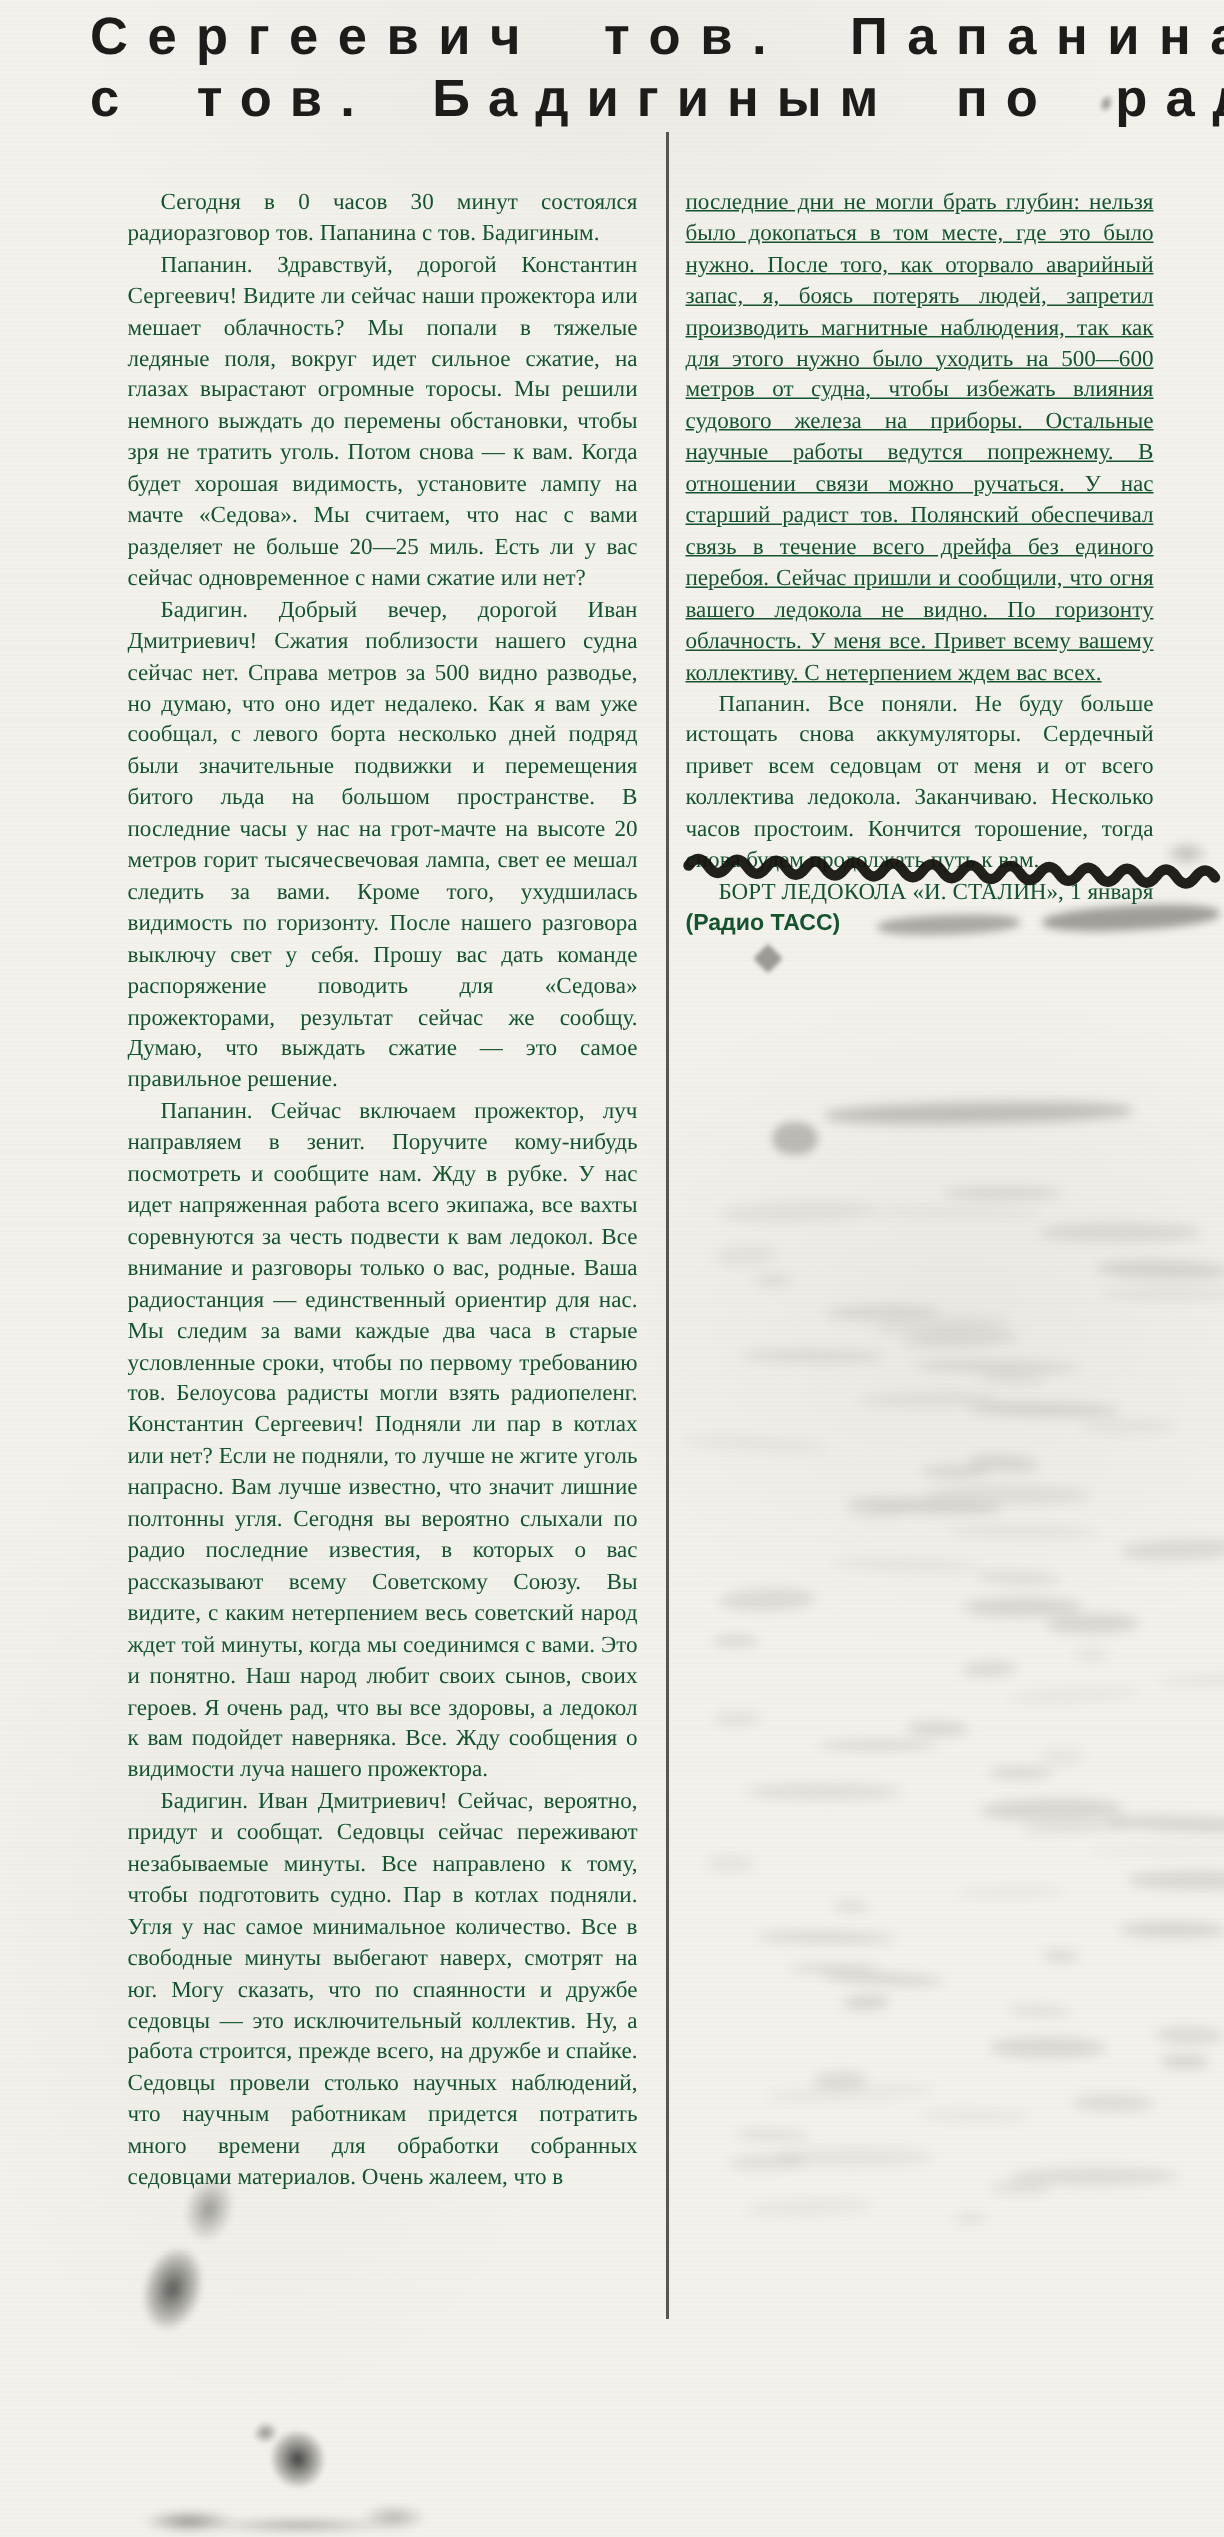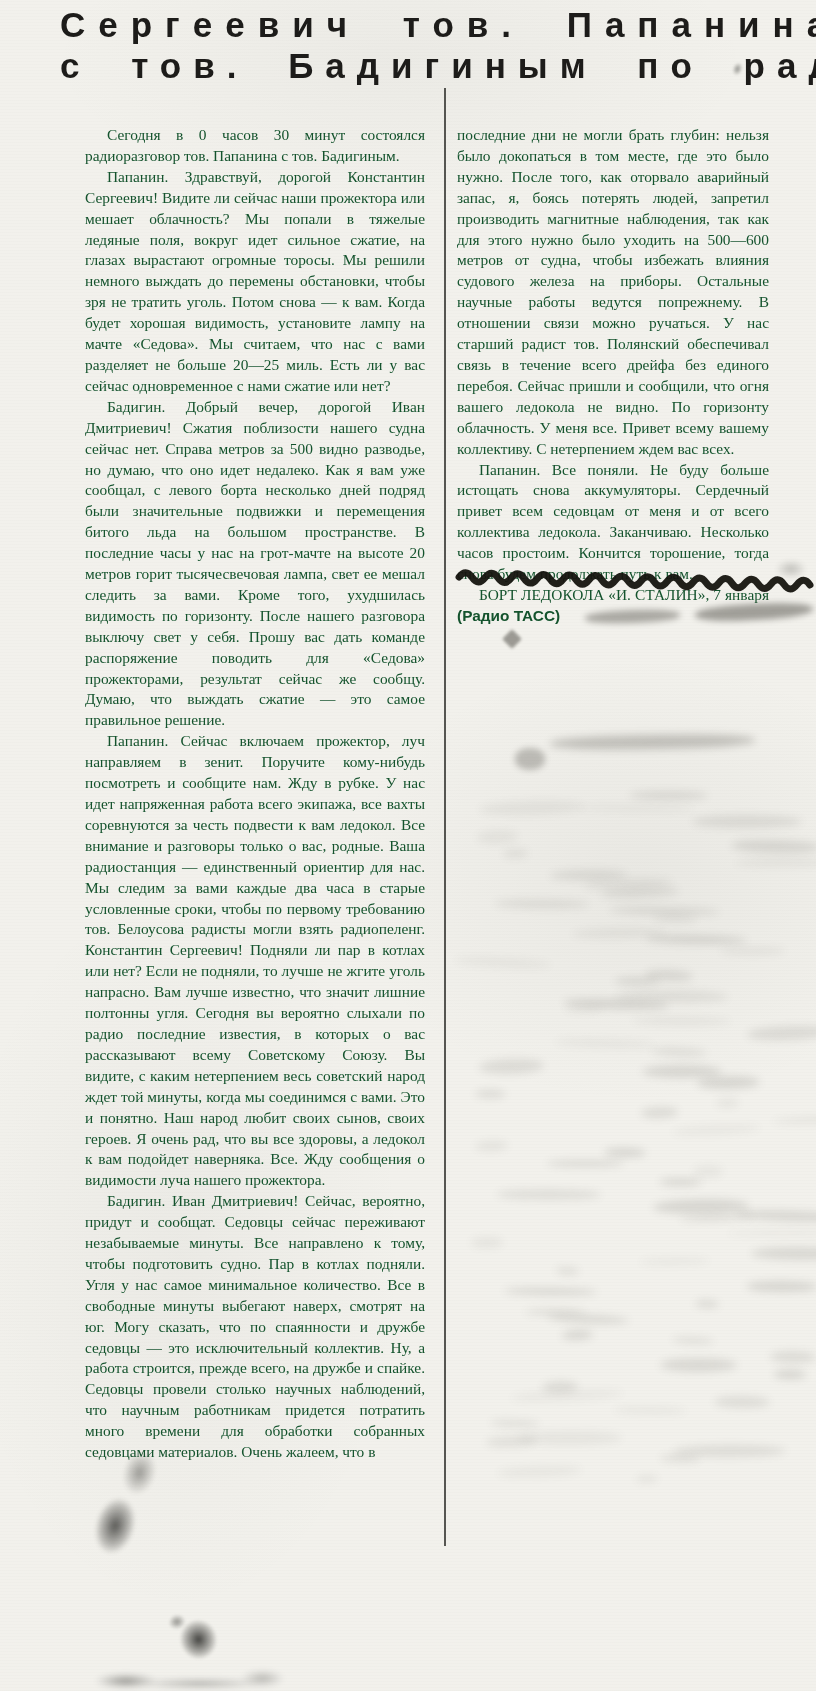--- a/index.html
+++ b/index.html
@@ -20,21 +20,21 @@
   .title-line1{font-size:35px;letter-spacing:13px;word-spacing:20px;line-height:42px;white-space:nowrap;}
   .title-line2{font-size:35px;letter-spacing:12px;word-spacing:18px;line-height:40px;white-space:nowrap;}
   .col{position:absolute;top:77px;color:#14532d;margin-top:48px;}
   .col1{left:85px;width:340px;}
   .col2{left:457px;width:312px;}
   .col p{
     margin:0;text-indent:22px;text-align:justify;
     font-size:15.4px;line-height:20.9px;
     text-rendering:optimizeLegibility;
   }
-  .col p.no-indent{text-indent:0;}
+  .col p.no-indent{text-indent:0;text-decoration:underline;}
   .speaker{font-weight:normal;}
   .vrule{
     position:absolute;left:444px;top:88px;width:2px;height:1458px;
     background:rgba(42,42,38,0.78);
   }
   .dateline{margin-top:1px;}
   .dateline .agency{font-family:"Liberation Sans", sans-serif;font-weight:bold;}
   .wavy-divider{
     position:absolute;left:455px;top:568px;width:361px;height:26px;
     transform:rotate(1.3deg);
@@ -99,21 +99,21 @@
     <span>Сейчас включаем прожектор, луч направляем в зенит. Поручите кому-нибудь посмотреть и сообщите нам. Жду в рубке. У нас идет напряженная работа всего экипажа, все вахты соревнуются за честь подвести к вам ледокол. Все внимание и разговоры только о вас, родные. Ваша радиостанция — единственный ориентир для нас. Мы следим за вами каждые два часа в старые условленные сроки, чтобы по первому требованию тов. Белоусова радисты могли взять радиопеленг. Константин Сергеевич! Подняли ли пар в котлах или нет? Если не подняли, то лучше не жгите уголь напрасно. Вам лучше известно, что значит лишние полтонны угля. Сегодня вы вероятно слыхали по радио последние известия, в которых о вас рассказывают всему Советскому Союзу. Вы видите, с каким нетерпением весь советский народ ждет той минуты, когда мы соединимся с вами. Это и понятно. Наш народ любит своих сынов, своих героев. Я очень рад, что вы все здоровы, а ледокол к вам подойдет наверняка. Все. Жду сообщения о видимости луча нашего прожектора.</span></p>
   <p><b class="speaker">Бадигин.</b>
     <span>Иван Дмитриевич! Сейчас, вероятно, придут и сообщат. Седовцы сейчас переживают незабываемые минуты. Все направлено к тому, чтобы подготовить судно. Пар в котлах подняли. Угля у нас самое минимальное количество. Все в свободные минуты выбегают наверх, смотрят на юг. Могу сказать, что по спаянности и дружбе седовцы — это исключительный коллектив. Ну, а работа строится, прежде всего, на дружбе и спайке. Седовцы провели столько научных наблюдений, что научным работникам придется потратить много времени для обработки собранных седовцами материалов. Очень жалеем, что в</span></p>
 </div>
 
 <div class="col col2">
   <p class="no-indent"><b class="speaker"></b>
     <span>последние дни не могли брать глубин: нельзя было докопаться в том месте, где это было нужно. После того, как оторвало аварийный запас, я, боясь потерять людей, запретил производить магнитные наблюдения, так как для этого нужно было уходить на 500—600 метров от судна, чтобы избежать влияния судового железа на приборы. Остальные научные работы ведутся попрежнему. В отношении связи можно ручаться. У нас старший радист тов. Полянский обеспечивал связь в течение всего дрейфа без единого перебоя. Сейчас пришли и сообщили, что огня вашего ледокола не видно. По горизонту облачность. У меня все. Привет всему вашему коллективу. С нетерпением ждем вас всех.</span></p>
   <p><b class="speaker">Папанин.</b>
     <span>Все поняли. Не буду больше истощать снова аккумуляторы. Сердечный привет всем седовцам от меня и от всего коллектива ледокола. Заканчиваю. Несколько часов простоим. Кончится торошение, тогда снова будем продолжать путь к вам.</span></p>
-  <p class="dateline"><span>БОРТ ЛЕДОКОЛА «И. СТАЛИН», 7 января</span>
+  <p class="dateline"><span>БОРТ ЛЕДОКОЛА «И. СТАЛИН», 1 января</span>
     <b class="agency">(Радио ТАСС)</b></p>
 </div>
 
 <div class="wavy-divider">
   <svg width="361" height="26" viewBox="0 0 361 26" xmlns="http://www.w3.org/2000/svg">
     <path d="M4 13 q6.5 -9 13 0 t13 0 t13 0 t13 0 t13 0 t13 0 t13 0 t13 0 t13 0 t13 0 t13 0 t13 0 t13 0 t13 0 t13 0 t13 0 t13 0 t13 0 t13 0 t13 0 t13 0 t13 0 t13 0 t13 0 t13 0 t13 0 t13 0" fill="none" stroke="#15140f" stroke-width="7" stroke-linecap="round" opacity="0.95"></path>
   </svg>
 </div>
 
 <div class="ghost-area">

